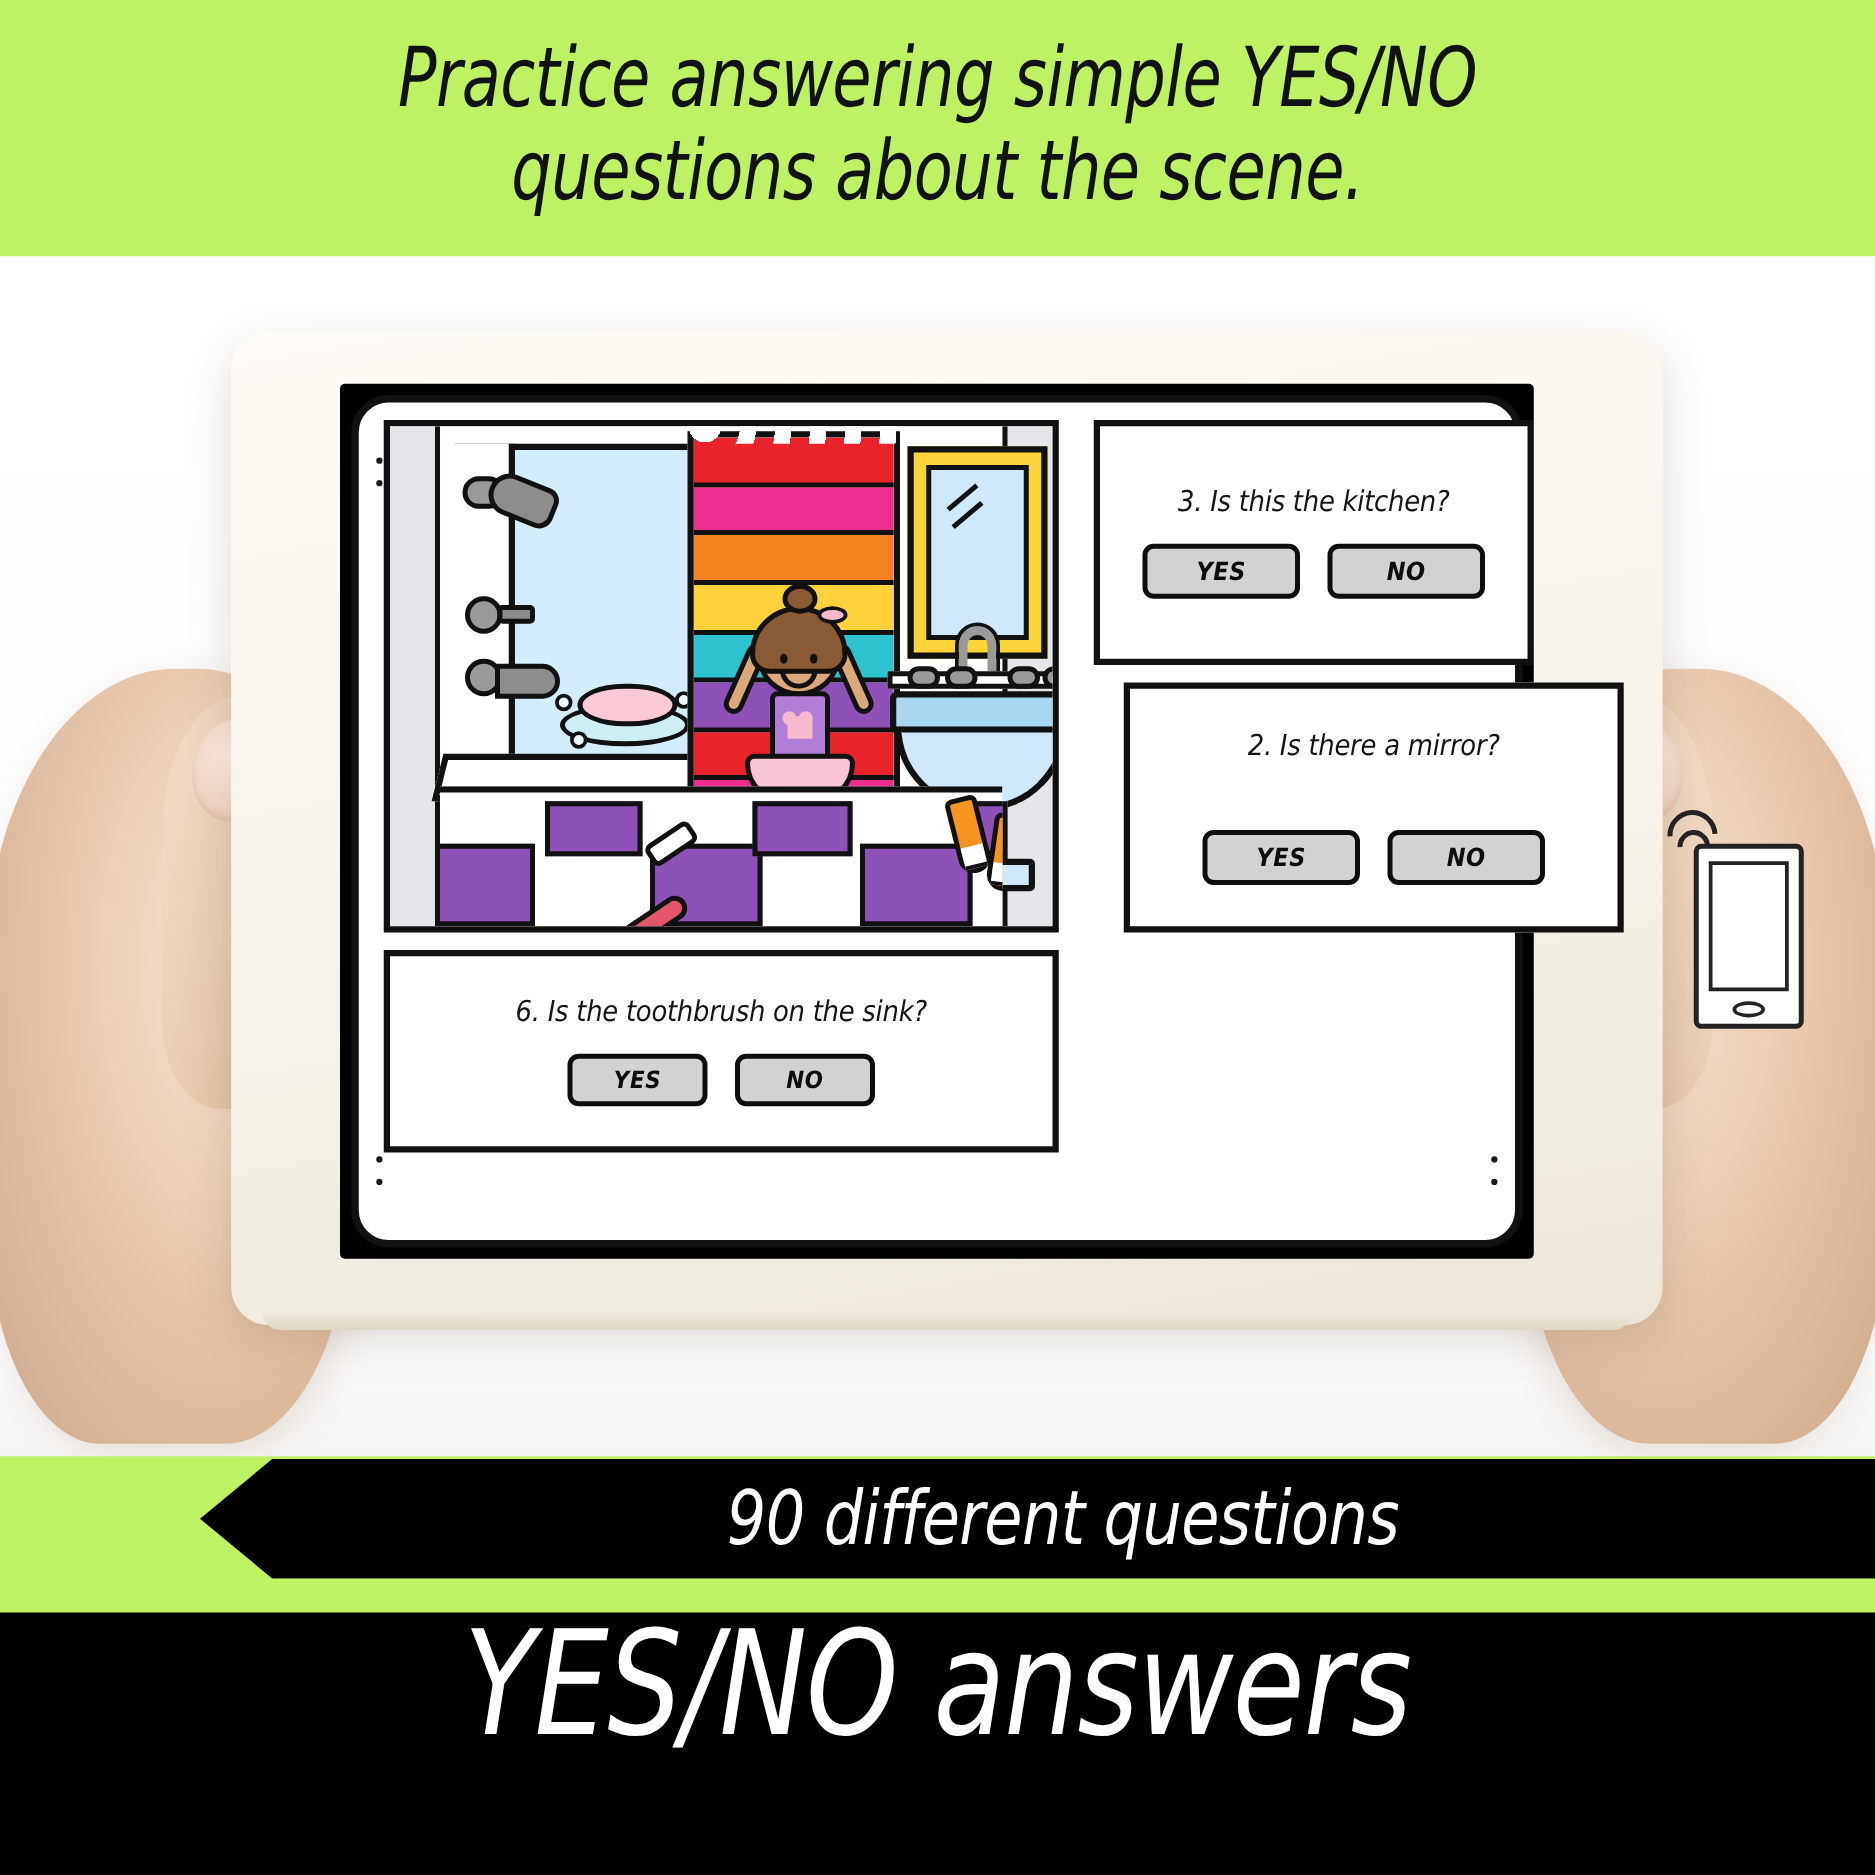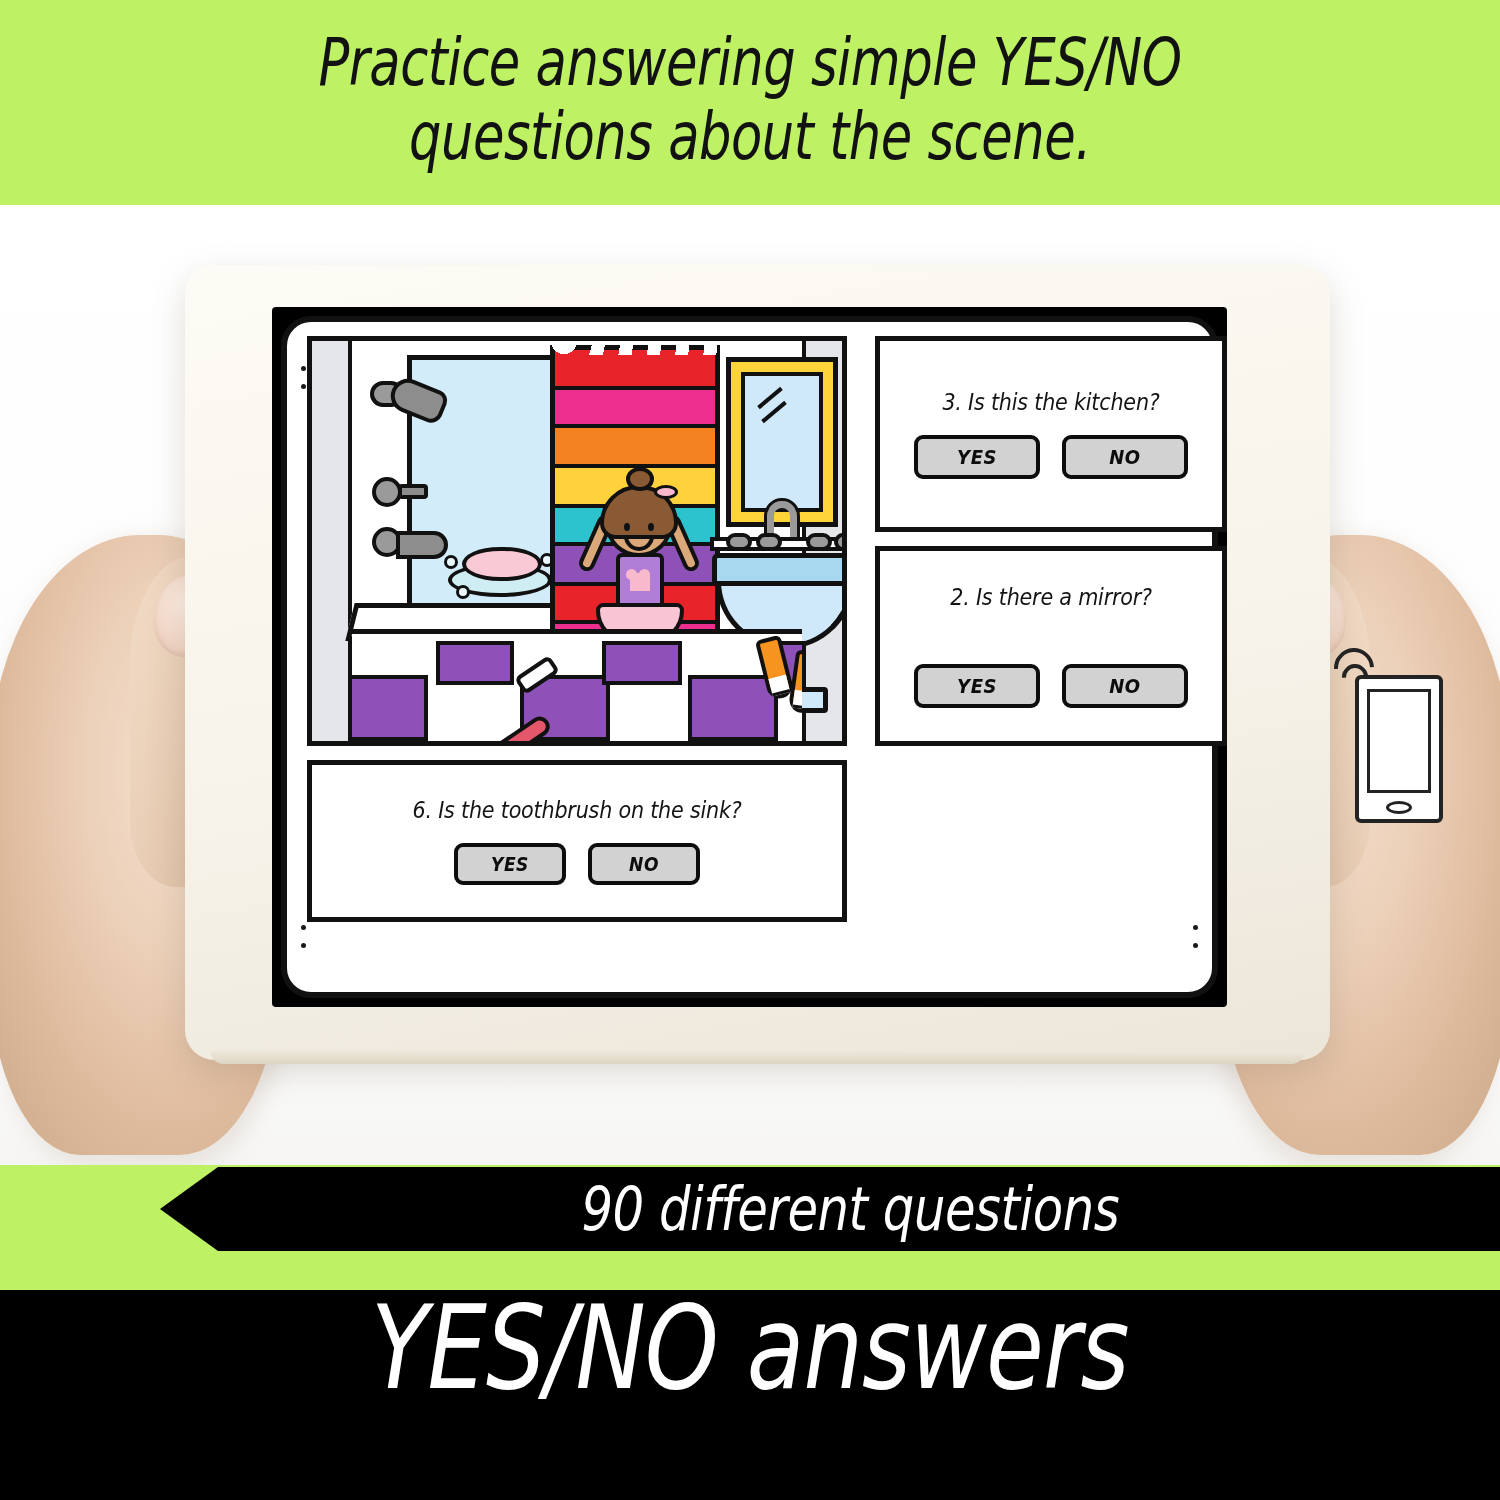--- a/index.html
+++ b/index.html
@@ -121,21 +121,21 @@
     position:absolute; left:0; top:0; width: 540px; height: 410px;
     border: 5px solid #111; background:#e9eaec; overflow:hidden;
   }
 
   
   .qcard {
     position:absolute; border:5px solid #111; background:#fff;
     display:flex; flex-direction:column; align-items:center; justify-content:center;
   }
   .q1 { left: 568px; top: 0; width: 352px; height: 196px; }
-  .q2 { left: 568px; top: 210px; width: 352px; height: 200px; gap: 34px; }
+  .q2 { left: 592px; top: 210px; width: 400px; height: 200px; gap: 34px; }
   .q3 { left: 0; top: 424px; width: 540px; height: 162px; }
   .qtext {
     font-size: 23px; color:#141414; text-align:center;
     font-family: "DejaVu Sans Condensed", "Liberation Sans Narrow", "Liberation Sans", sans-serif;
     margin-bottom: 20px; letter-spacing:-0.2px;
   }
   .btnrow { display:flex; gap: 22px; }
   .ynbtn {
     background:#d2d2d2; border: 4px solid #0d0d0d; border-radius: 9px;
     width: 126px; height: 44px;
@@ -356,21 +356,21 @@
     border:3px solid #232323; background:#fff; }
   .phone-home { position:absolute; left:50%; transform:translateX(-50%); bottom:5px;
     width:26px; height:13px; border:3px solid #232323; border-radius:50%; }
   .wifi-arc { position:absolute; border:4px solid #232323; border-radius:50%;
     border-right-color:transparent; border-bottom-color:transparent; }
   .wifi-1 { left: 1334px; top: 443px; width: 40px; height: 40px; transform: rotate(42deg); }
   .wifi-2 { left: 1342px; top: 459px; width: 26px; height: 26px; transform: rotate(42deg); }
 
   
   .banner-arrow {
-    position:absolute; left: 160px; top: 1167px; width: 1340px; height: 84px;
+    position:absolute; left: 160px; top: 1167px; width: 1340px; height: 96px;
     background:#000;
     clip-path: polygon(0 50%, 58px 0, 1340px 0, 1340px 100%, 58px 100%);
     display:flex; align-items:center; justify-content:center;
   }
   .banner-arrow span {
     color:#fff; font-size: 60px; letter-spacing:-0.5px;
     font-family: "DejaVu Sans Condensed", "Liberation Sans Narrow", "Liberation Sans", sans-serif;
     transform: scaleX(0.92); margin-left: 40px;
   }
   .footer-bar {

